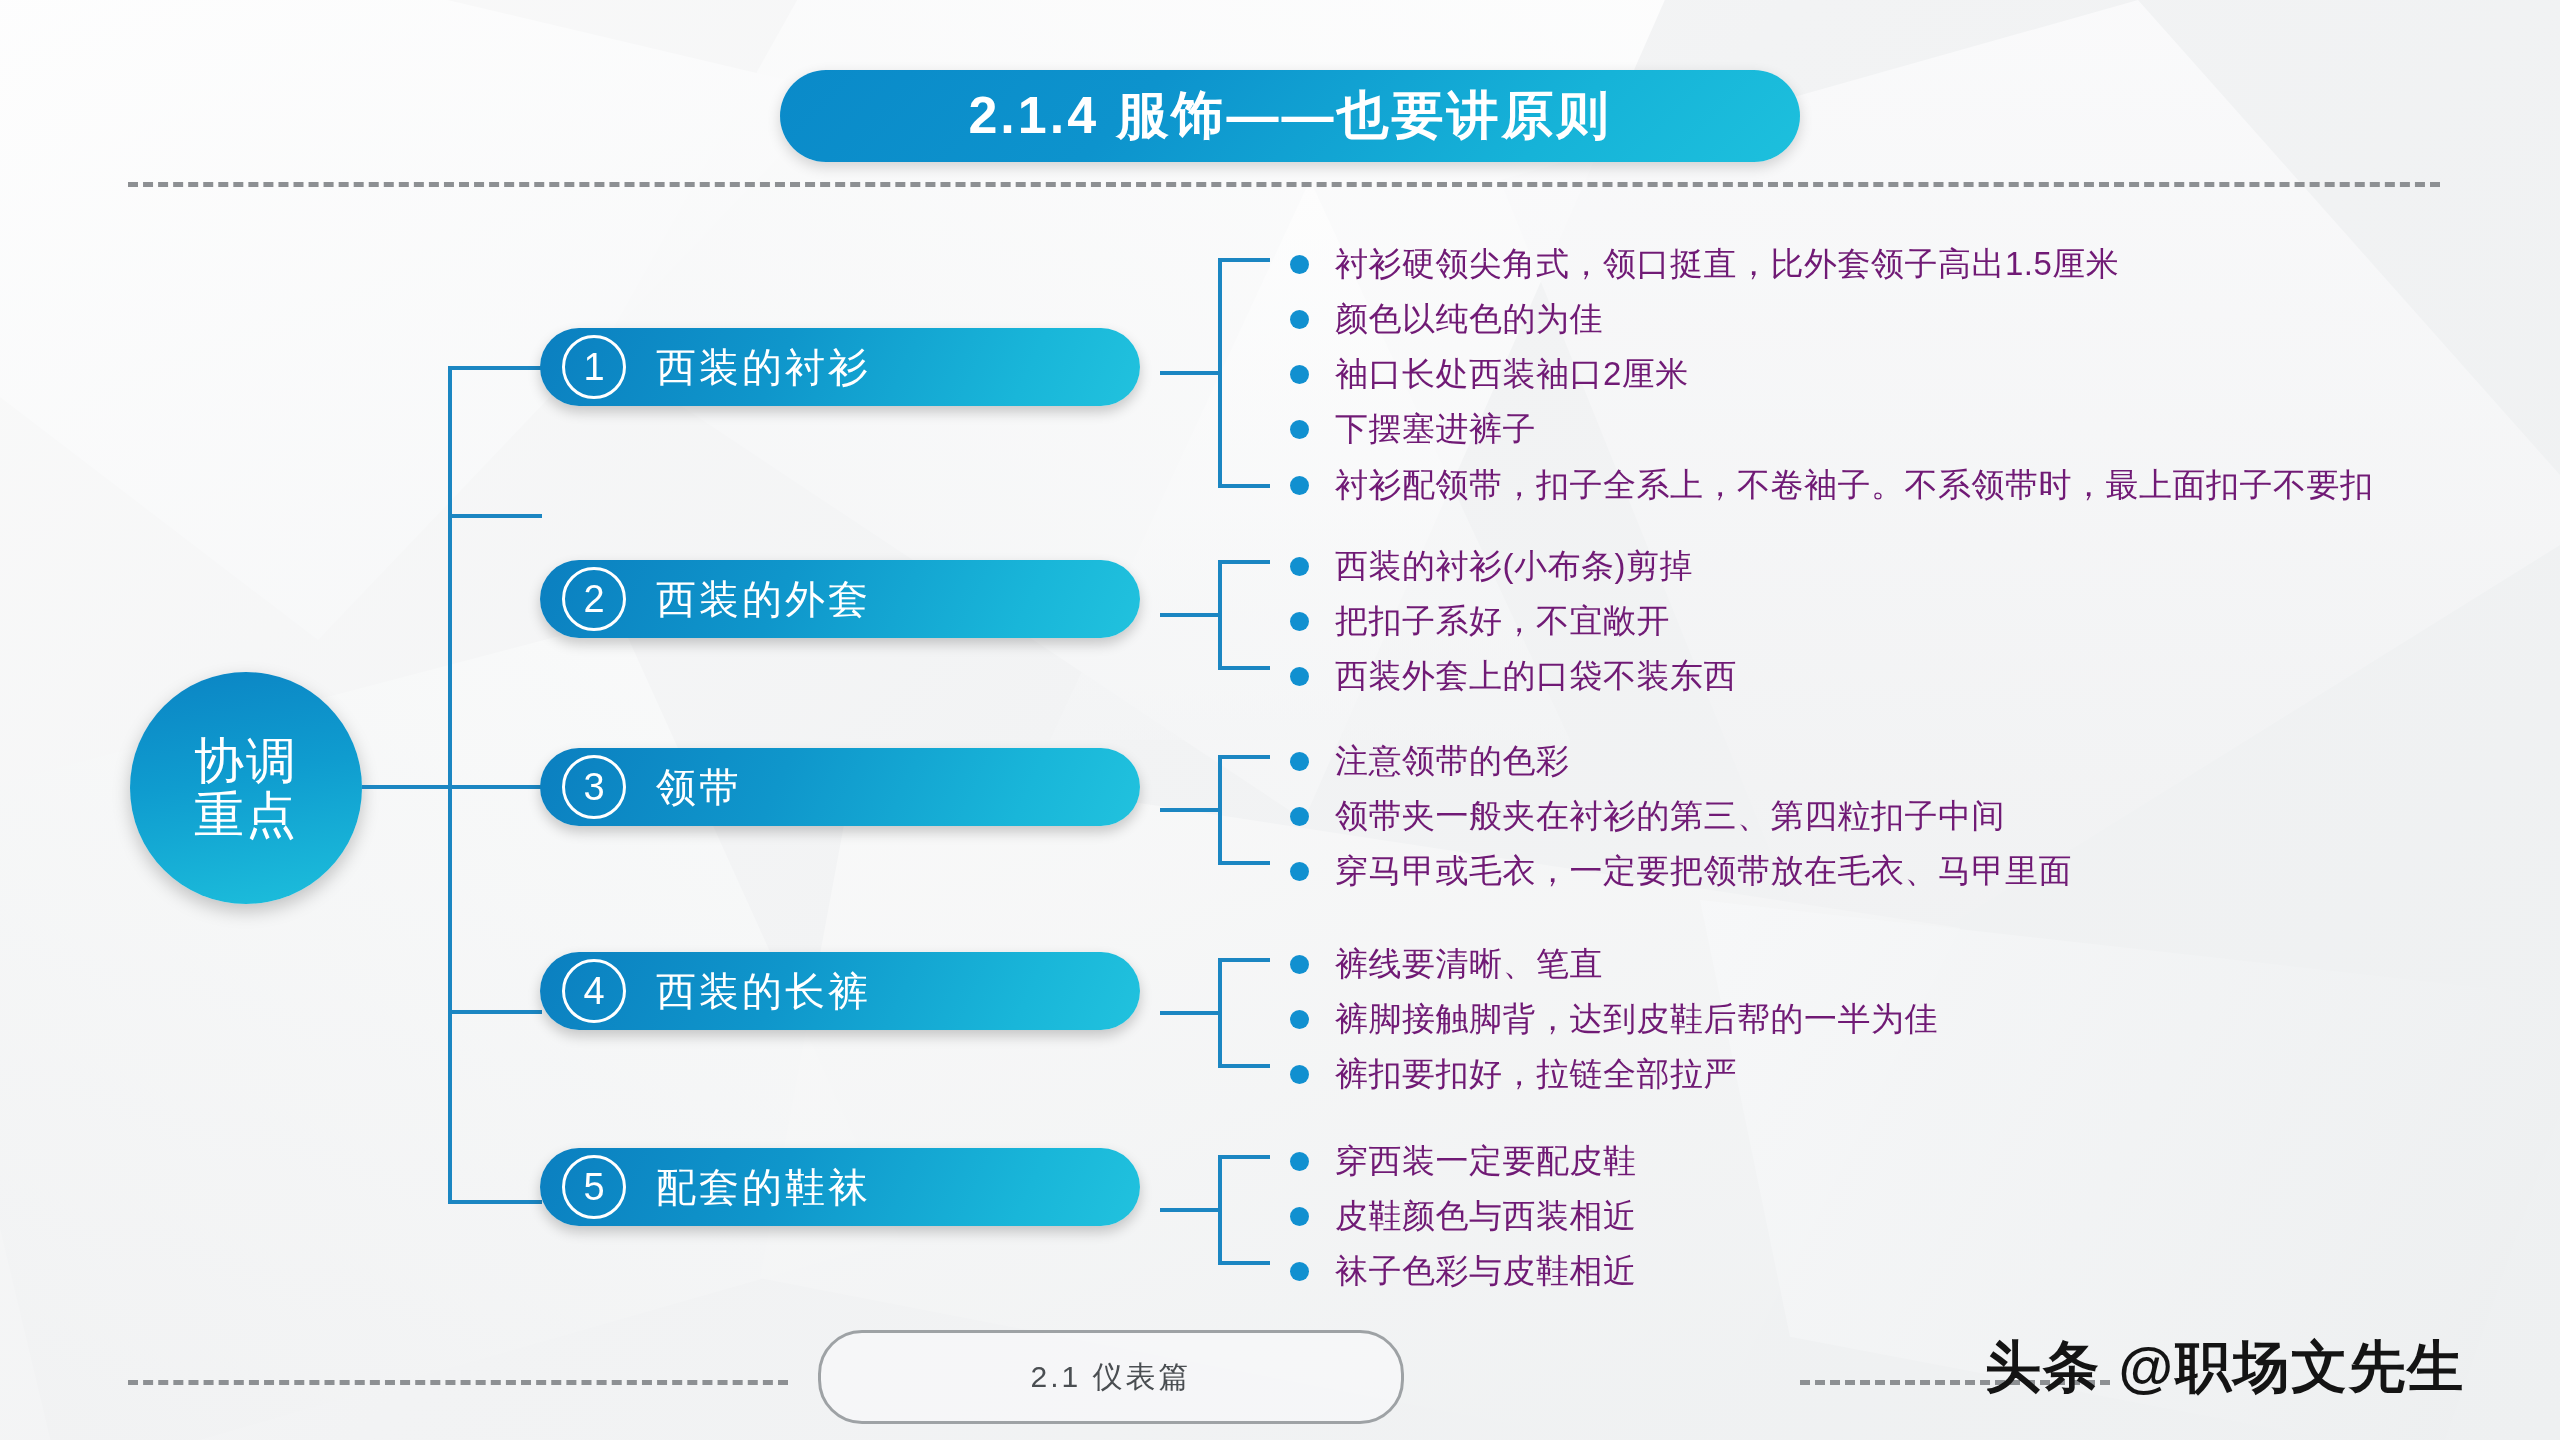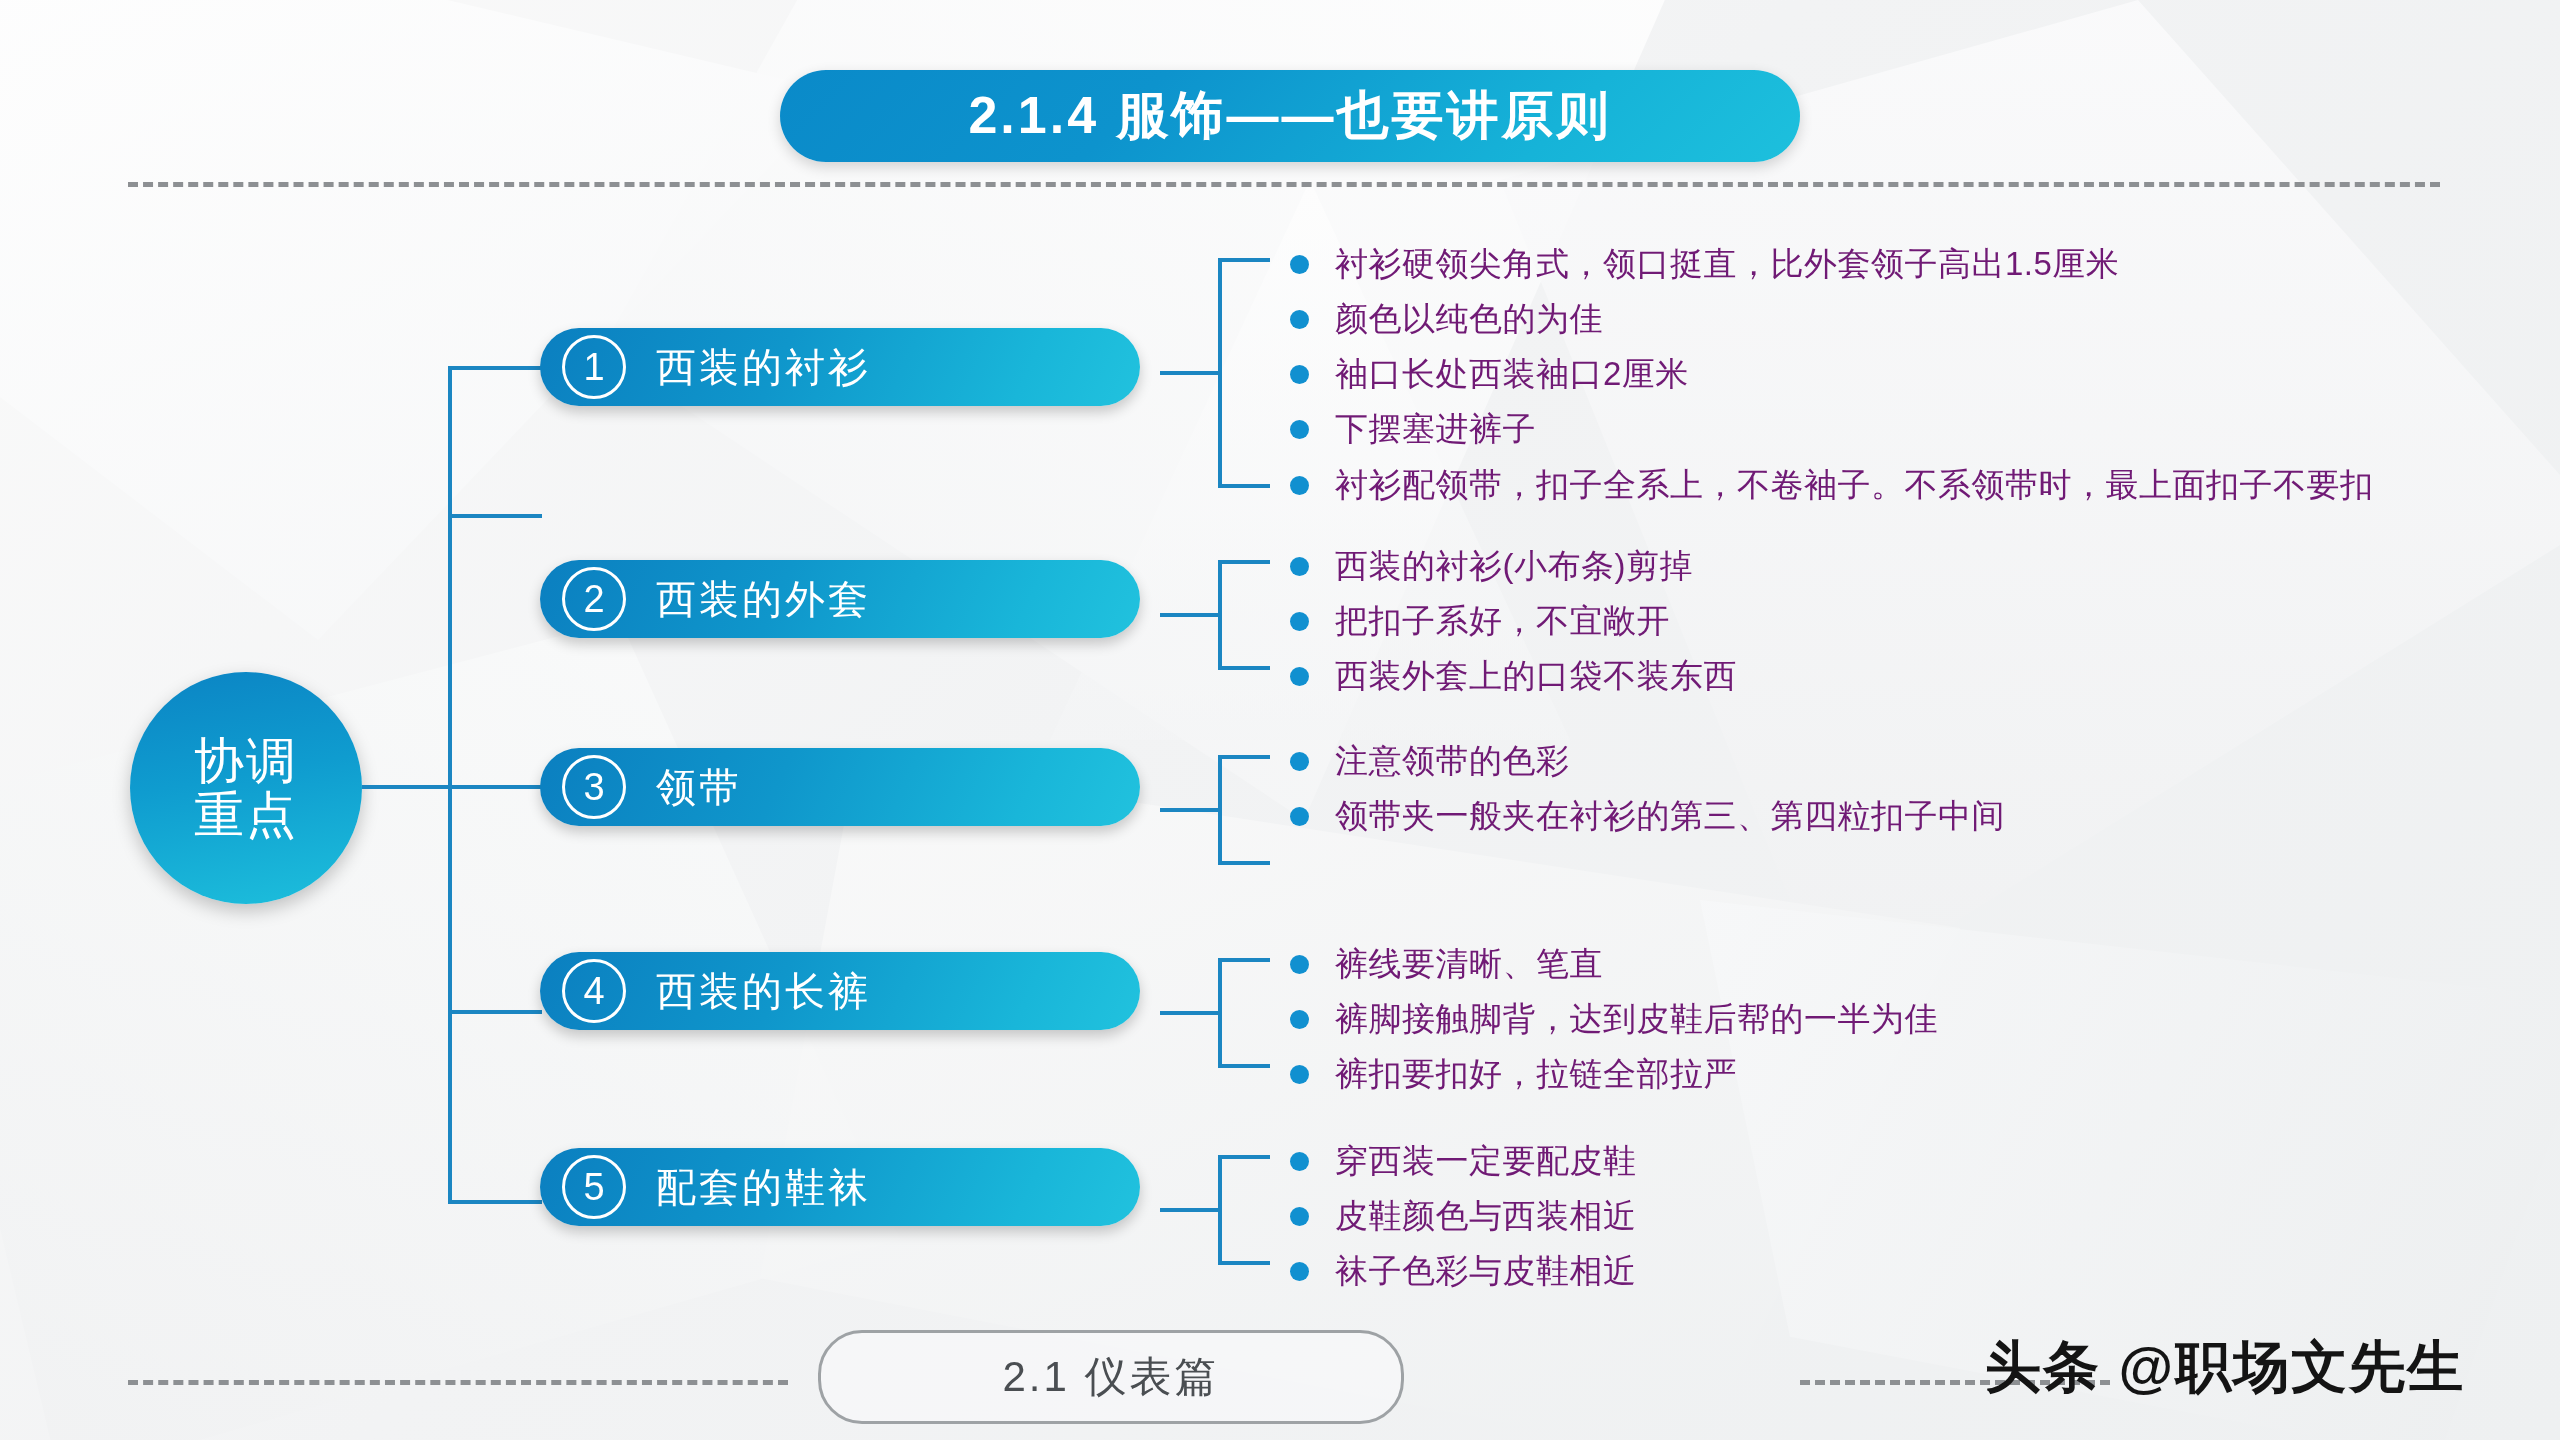--- a/index.html
+++ b/index.html
@@ -106,21 +106,21 @@
     flex:0 0 auto;margin-top:17px;margin-right:26px;
   }
   .btext{font-size:33px;color:#701a75;line-height:1.55;white-space:nowrap;letter-spacing:.5px;}
 
   
   .foot-pill{
     position:absolute;left:818px;top:1330px;width:580px;height:88px;border-radius:44px;
     border:3px solid #9ea2a5;background:rgba(250,250,251,.55);
     display:flex;align-items:center;justify-content:center;
   }
-  .foot-pill .t{font-size:42px;color:#4a4e52;letter-spacing:3px;}
+  .foot-pill .t{font-size:30px;color:#4a4e52;letter-spacing:3px;}
 
   
   .watermark{
     position:absolute;left:1985px;top:1330px;
     font-size:56px;font-weight:bold;color:#141414;letter-spacing:2px;white-space:nowrap;
   }
 </style>
 </head>
 <body>
 
@@ -222,20 +222,24 @@
 </div>
 <div class="group" style="left:1290px;top:735px;">
   <div class="bullet-row">
     <div class="dot"></div>
     <div class="btext">注意领带的色彩</div>
   </div>
   <div class="bullet-row">
     <div class="dot"></div>
     <div class="btext">领带夹一般夹在衬衫的第三、第四粒扣子中间</div>
   </div>
+  <div class="bullet-row">
+    <div class="dot"></div>
+    <div class="btext">穿马甲或毛衣，一定要把领带放在毛衣、马甲里面</div>
+  </div>
 </div>
 
 <div class="branch" style="top:952px;">
   <div class="num">4</div>
   <div class="blabel">西装的长裤</div>
 </div>
 <div class="bracket" style="left:1218px;top:958px;height:110px;">
   <div class="vert" style="height:110px;"></div>
   <div class="arm" style="top:0;"></div>
   <div class="arm" style="top:106px;"></div>

